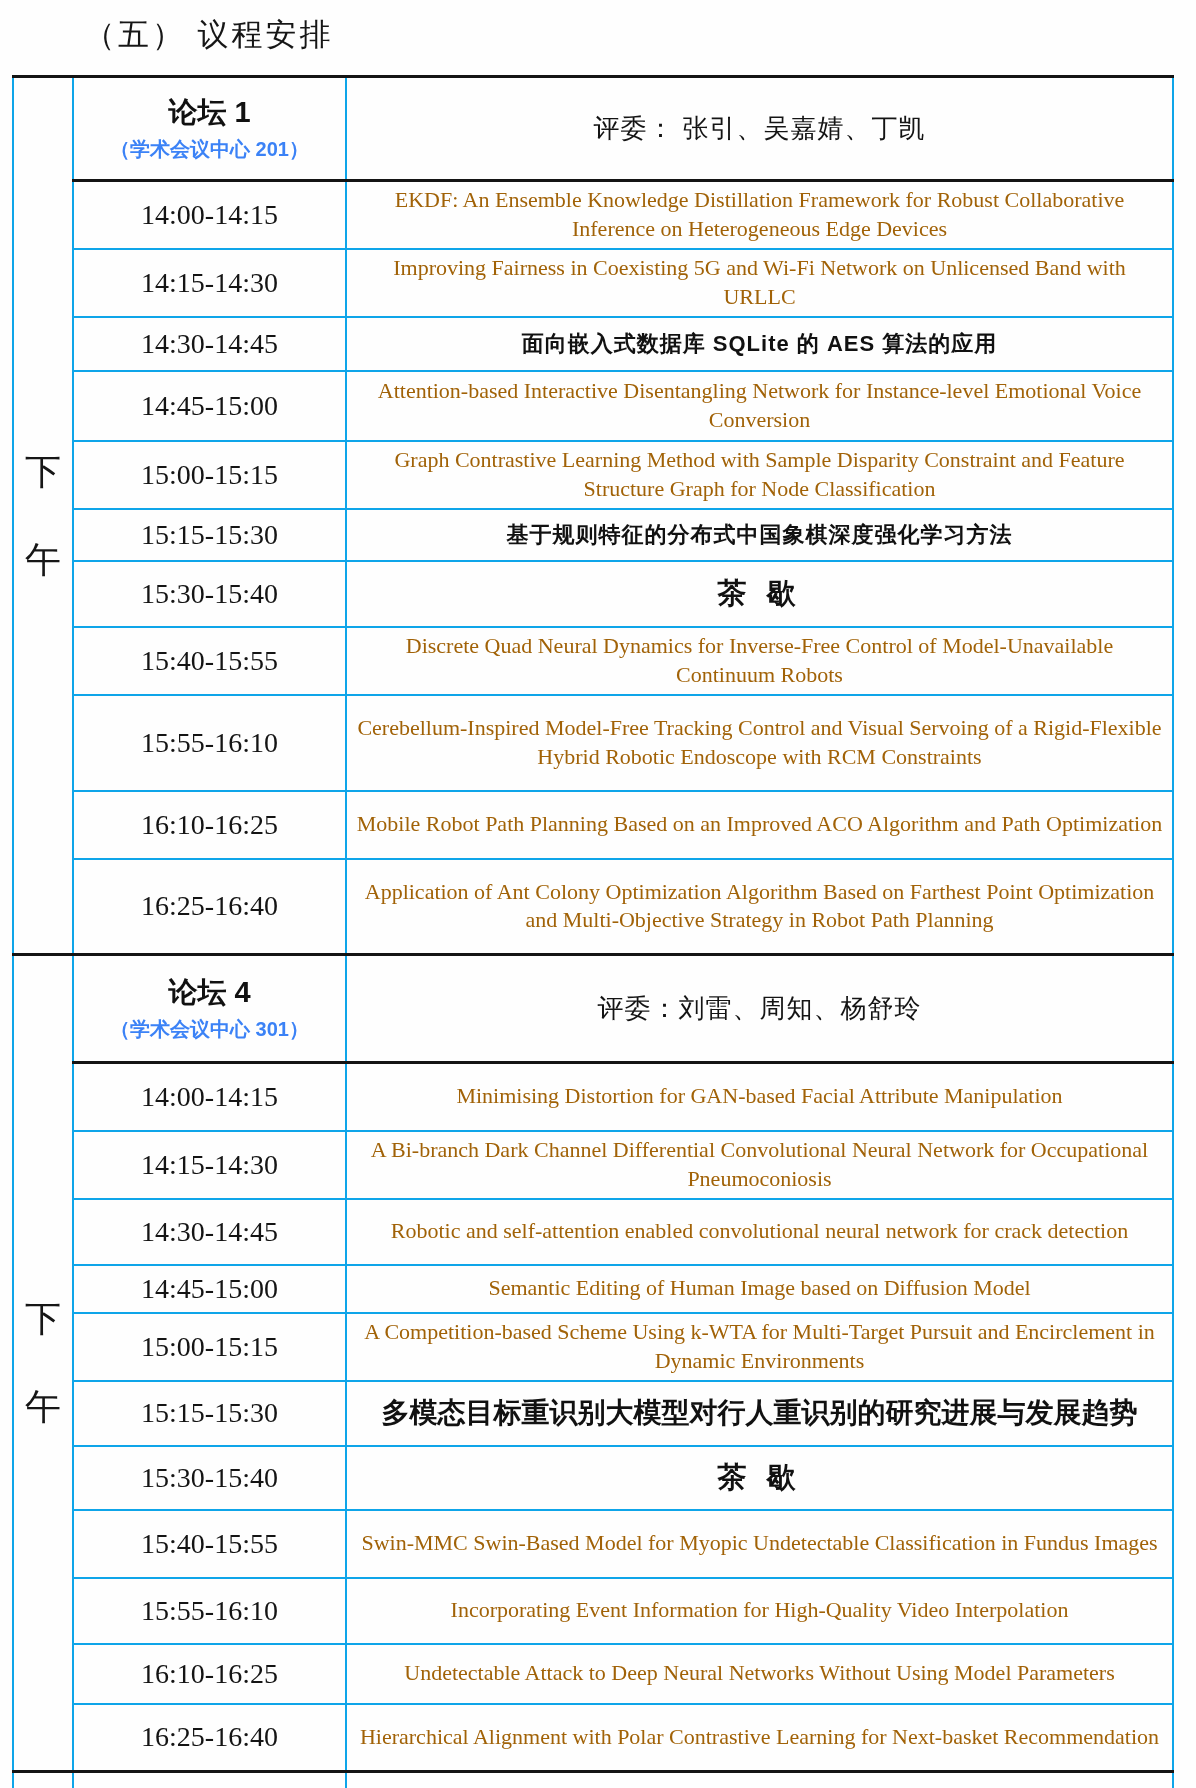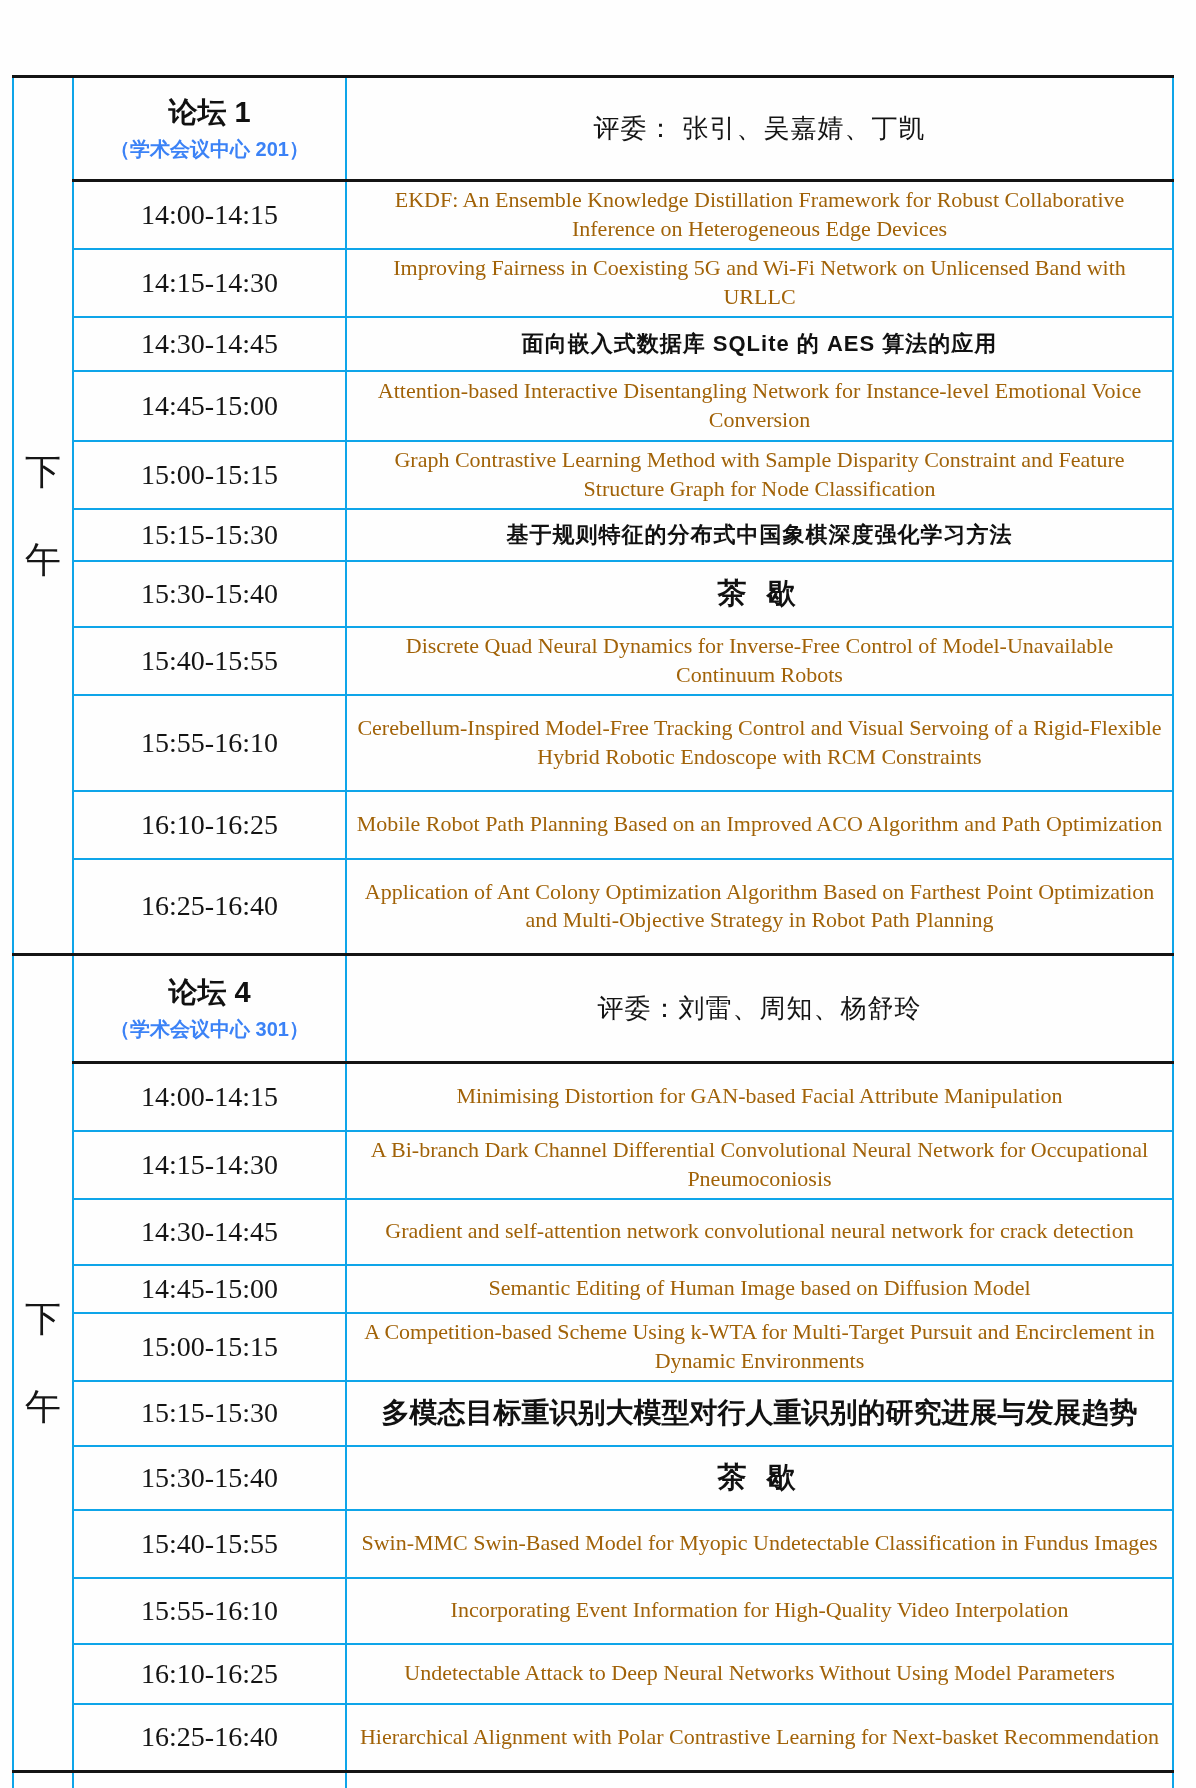--- a/index.html
+++ b/index.html
@@ -111,20 +111,21 @@
     font-weight: bold;
     font-size: 29px;
     letter-spacing: 6px;
     color: #111;
   }
 </style>
 </head>
 <body>
 
 <div class="page">
+  <div class="doc-title">（五） 议程安排</div>
 
   <table class="agenda">
     <colgroup>
         <col class="c-period">
         <col class="c-time">
         <col class="c-title">
       </colgroup>
     <tbody>
 
     <tr class="section-top header-row" style="height:104px">
@@ -205,21 +206,21 @@
     <tr style="height:68px">
       <td class="time">14:00-14:15</td>
       <td class="t-en">Minimising Distortion for GAN-based Facial Attribute Manipulation</td>
     </tr>
     <tr style="height:68px">
       <td class="time">14:15-14:30</td>
       <td class="t-en">A Bi-branch Dark Channel Differential Convolutional Neural Network for Occupational Pneumoconiosis</td>
     </tr>
     <tr style="height:66px">
       <td class="time">14:30-14:45</td>
-      <td class="t-en">Gradient and self-attention network convolutional neural network for crack detection</td>
+      <td class="t-en">Robotic and self-attention enabled convolutional neural network for crack detection</td>
     </tr>
     <tr style="height:48px">
       <td class="time">14:45-15:00</td>
       <td class="t-en">Semantic Editing of Human Image based on Diffusion Model</td>
     </tr>
     <tr style="height:68px">
       <td class="time">15:00-15:15</td>
       <td class="t-en">A Competition-based Scheme Using k-WTA for Multi-Target Pursuit and Encirclement in Dynamic Environments</td>
     </tr>
     <tr style="height:65px">

